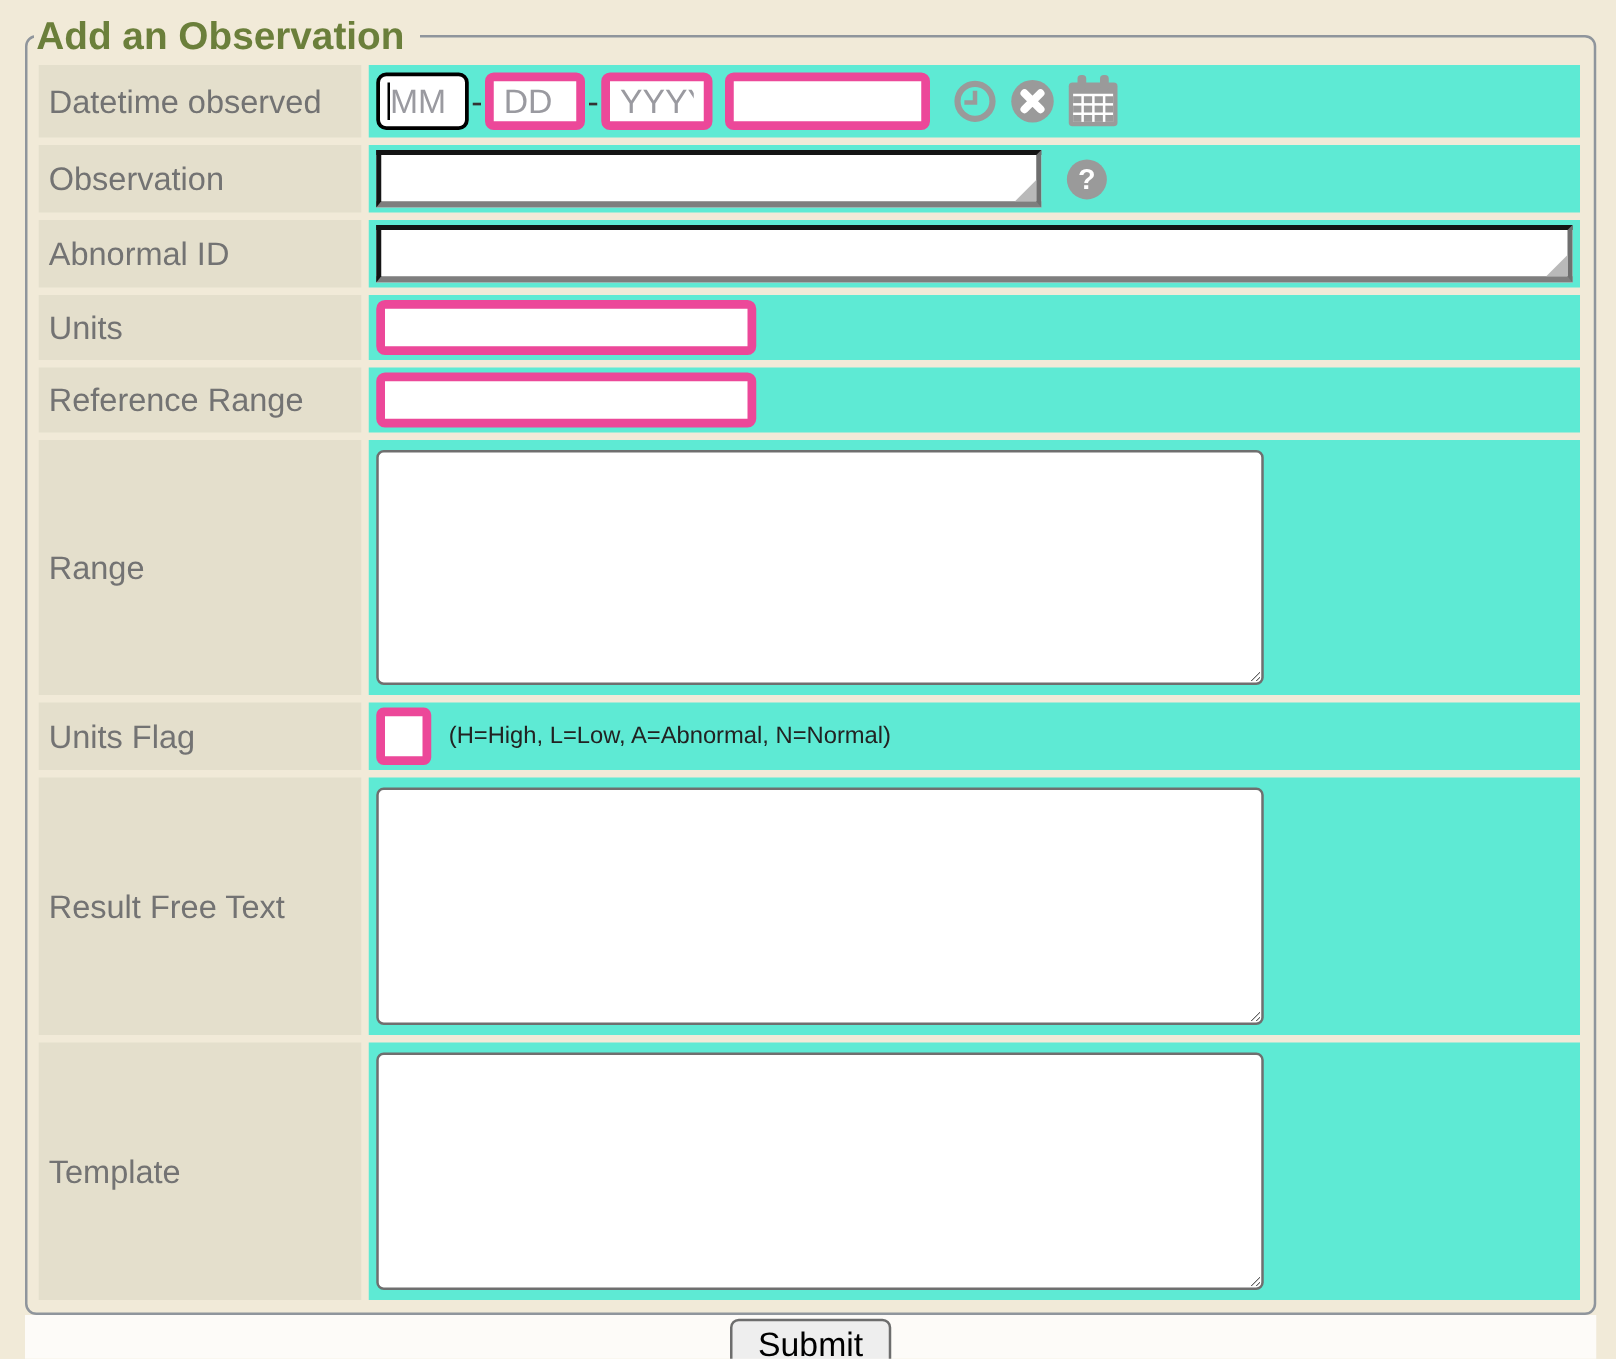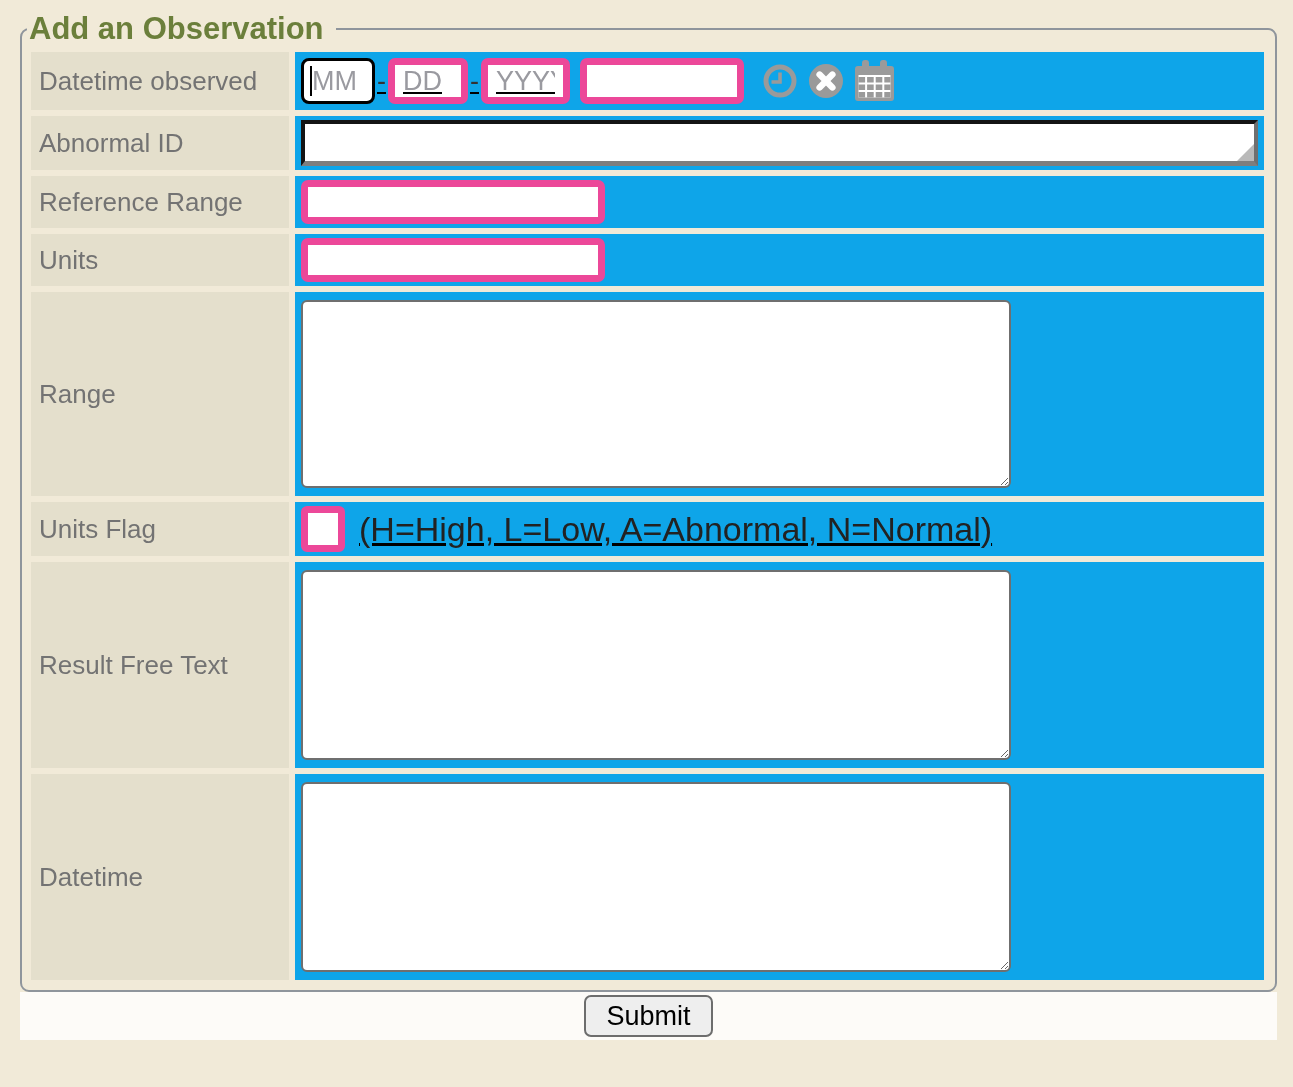--- a/index.html
+++ b/index.html
@@ -24,24 +24,23 @@
     border-spacing:6px 6px;
   }
   td.label-cell{
     background:#e4dfcc;
     width:246px;
     font-size:26px;color:#737373;
     padding:2px 4px 2px 8px;
     vertical-align:middle;
   }
   td.value-cell{
-    background:#0ea5e9;
+    background:#5eead4;
     padding:4px 6px;
     vertical-align:middle;
-    text-decoration:underline;
   }
   
   .txt{
     box-sizing:border-box;
     border:7px solid #ec4899;border-radius:7px;
     font-size:27px;font-family:"Liberation Sans",sans-serif;
     color:#111;background:#fff;
     padding:2px 8px;height:46px;
   }
   .txt::placeholder{color:#9a9aa0;opacity:1;}
@@ -76,21 +75,21 @@
     width:100%;height:100%;border:none;background:transparent;
     font-size:26px;font-family:"Liberation Sans",sans-serif;
     padding:0 6px;outline:none;
   }
   .sel-observation{width:532px;}
   .sel-template{width:100%;}
   .help-icon{margin-left:16px;vertical-align:middle;}
   
   .input-short{width:304px;height:44px;}
   .input-flag{width:44px;height:46px;padding:2px 4px;border-radius:6px;}
-  .flag-hint{font-size:34px;color:#222;margin-left:14px;}
+  .flag-hint{font-size:19px;color:#222;margin-left:14px;}
   .flag-wrap{display:flex;align-items:center;}
   
   textarea.big{
     display:block;box-sizing:border-box;
     width:710px;height:188px;
     border:2px solid #6f6f6f;border-radius:6px;
     font-size:26px;font-family:"Liberation Sans",sans-serif;
     padding:6px 8px;background:#fff;resize:both;
     margin:4px 0;
   }
@@ -163,41 +162,57 @@
                         <rect x="21.7" y="32" width="6.6" height="5.5"></rect>
                         <rect x="30.3" y="32" width="6.2" height="5.5"></rect>
                 </g>
               </svg>
             </button>
           </span>
         </div>
       </td>
     </tr>
 
+    <tr>
+      <td class="label-cell">Observation</td>
+      <td class="value-cell">
+        <span class="sel-wrap sel-observation">
+          <select>
+            <option></option>
+          </select>
+        </span>
+        <span class="help-icon icon-btn">
+          <svg width="33" height="33" viewBox="0 0 33 33">
+            <circle cx="16.5" cy="16.5" r="16" fill="#9a9a9a"></circle>
+            <text x="16.5" y="24" text-anchor="middle" font-size="23" font-weight="bold" fill="#fff" font-family="Liberation Sans, sans-serif">?</text>
+          </svg>
+        </span>
+      </td>
+    </tr>
 
     <tr>
       <td class="label-cell">Abnormal ID</td>
       <td class="value-cell">
         <span class="sel-wrap sel-template" style="display:block;">
           <select>
             <option></option>
           </select>
         </span>
       </td>
     </tr>
 
     <tr>
+      <td class="label-cell">Units</td>
+      <td class="value-cell">
+        <input class="txt input-short" type="text" value="" style="">
+      </td>
+    </tr>
+
+    <tr>
       <td class="label-cell">Reference Range</td>
-      <td class="value-cell">
-        <input class="txt input-short" type="text" value="" style="">
-      </td>
-    </tr>
-
-    <tr>
-      <td class="label-cell">Units</td>
       <td class="value-cell">
         <input class="txt input-short" type="text" value="" style="">
       </td>
     </tr>
 
     <tr>
       <td class="label-cell">Range</td>
       <td class="value-cell">
         <textarea class="big" style=""></textarea>
       </td>
@@ -214,21 +229,21 @@
     </tr>
 
     <tr>
       <td class="label-cell">Result Free Text</td>
       <td class="value-cell">
         <textarea class="big tall" style=""></textarea>
       </td>
     </tr>
 
     <tr>
-      <td class="label-cell">Datetime</td>
+      <td class="label-cell">Template</td>
       <td class="value-cell">
         <textarea class="big tall" style=""></textarea>
       </td>
     </tr>
   </tbody>
       </table>
 </fieldset>
 
 <div class="submit-band">
   <button type="submit" class="submit-btn">Submit</button>

